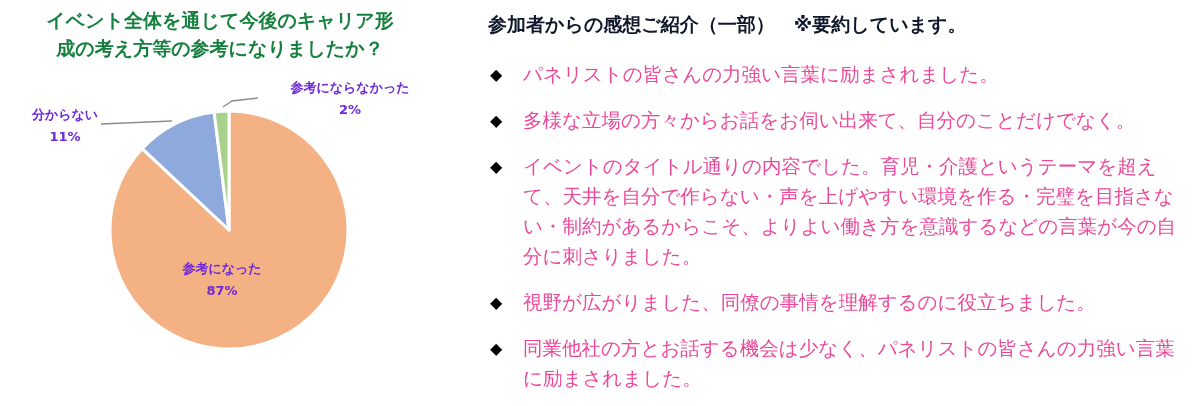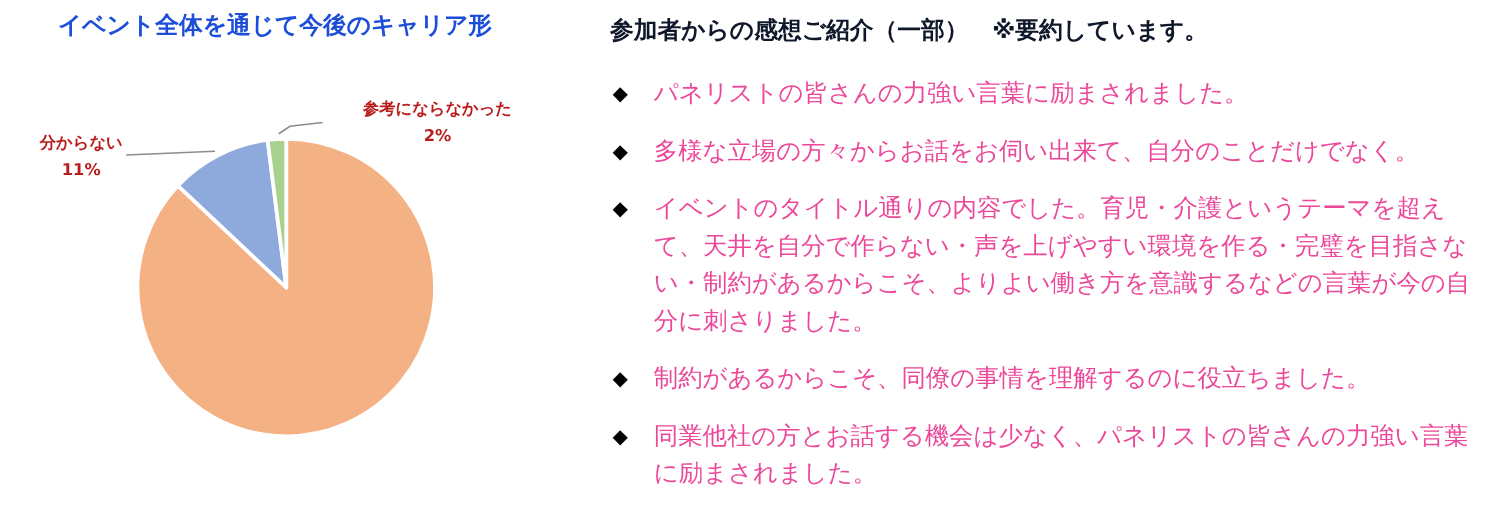--- a/index.html
+++ b/index.html
@@ -24,35 +24,35 @@
     }
     .chart-title {
       position: absolute;
       left: 30px;
       top: 6px;
       width: 380px;
       text-align: center;
       font-size: 19px;
       font-weight: bold;
       line-height: 28px;
-      color: #1d4ed8;
+      color: #15803d;
       letter-spacing: 0px;
     }
     .chart-title span { display: block; }
     .pie-svg {
       position: absolute;
       left: 0;
       top: 0;
     }
     .pie-label {
       position: absolute;
       text-align: center;
       font-size: 13px;
       font-weight: bold;
-      color: #b91c1c;
+      color: #6d28d9;
       line-height: 22px;
       white-space: nowrap;
     }
     .pie-label span { display: block; }
     .comments-panel {
       position: absolute;
       left: 488px;
       top: 0;
       width: 700px;
       height: 406px;
@@ -99,33 +99,38 @@
       width: 655px;
       word-break: break-all;
     }
   </style>
 </head>
 <body>
 
 <div class="chart-panel">
   <div class="chart-title">
     <span>イベント全体を通じて今後のキャリア形</span>
+    <span>成の考え方等の参考になりましたか？</span>
   </div>
 
   <svg class="pie-svg" width="440" height="406" viewBox="0 0 440 406">
     <g id="pie-slices">
         <path d="M229,230 L229.00,111.00 A119,119 0 1 1 142.25,148.54 Z" fill="#F4B183" stroke="#ffffff" stroke-width="3" stroke-linejoin="round"></path>
         <path d="M229,230 L142.25,148.54 A119,119 0 0 1 214.09,111.94 Z" fill="#8EA9DB" stroke="#ffffff" stroke-width="3" stroke-linejoin="round"></path>
         <path d="M229,230 L214.09,111.94 A119,119 0 0 1 229.00,111.00 Z" fill="#A9D18E" stroke="#ffffff" stroke-width="3" stroke-linejoin="round"></path>
       </g>
 
     <polyline points="101,124 172,121" fill="none" stroke="#8c8c8c" stroke-width="1.3"></polyline>
     <polyline points="223,107 232,101 258,98" fill="none" stroke="#8c8c8c" stroke-width="1.3"></polyline>
   </svg>
 
+  <div class="pie-label" style="left:162px; top:258px; width:120px;">
+    <span>参考になった</span>
+    <span>87%</span>
+  </div>
 
   <div class="pie-label" style="left:30px; top:104px; width:70px;text-align:center;">
     <span>分からない</span>
     <span>11%</span>
   </div>
 
   <div class="pie-label" style="left:280px; top:77px; width:140px;">
     <span>参考にならなかった</span>
     <span>2%</span>
   </div>
@@ -142,20 +147,20 @@
     <li class="comment-item" style="top:106px;">
       <span class="bullet">◆</span>
       <span class="comment-text">多様な立場の方々からお話をお伺い出来て、自分のことだけでなく。</span>
     </li>
     <li class="comment-item" style="top:152px;">
       <span class="bullet">◆</span>
       <span class="comment-text">イベントのタイトル通りの内容でした。育児・介護というテーマを超えて、天井を自分で作らない・声を上げやすい環境を作る・完璧を目指さない・制約があるからこそ、よりよい働き方を意識するなどの言葉が今の自分に刺さりました。</span>
     </li>
     <li class="comment-item" style="top:288px;">
       <span class="bullet">◆</span>
-      <span class="comment-text">制約があるからこそ、同僚の事情を理解するのに役立ちました。</span>
+      <span class="comment-text">視野が広がりました、同僚の事情を理解するのに役立ちました。</span>
     </li>
     <li class="comment-item" style="top:334px;">
       <span class="bullet">◆</span>
       <span class="comment-text">同業他社の方とお話する機会は少なく、パネリストの皆さんの力強い言葉に励まされました。</span>
     </li>
   </ul>
 </div>
 
 </body></html>

